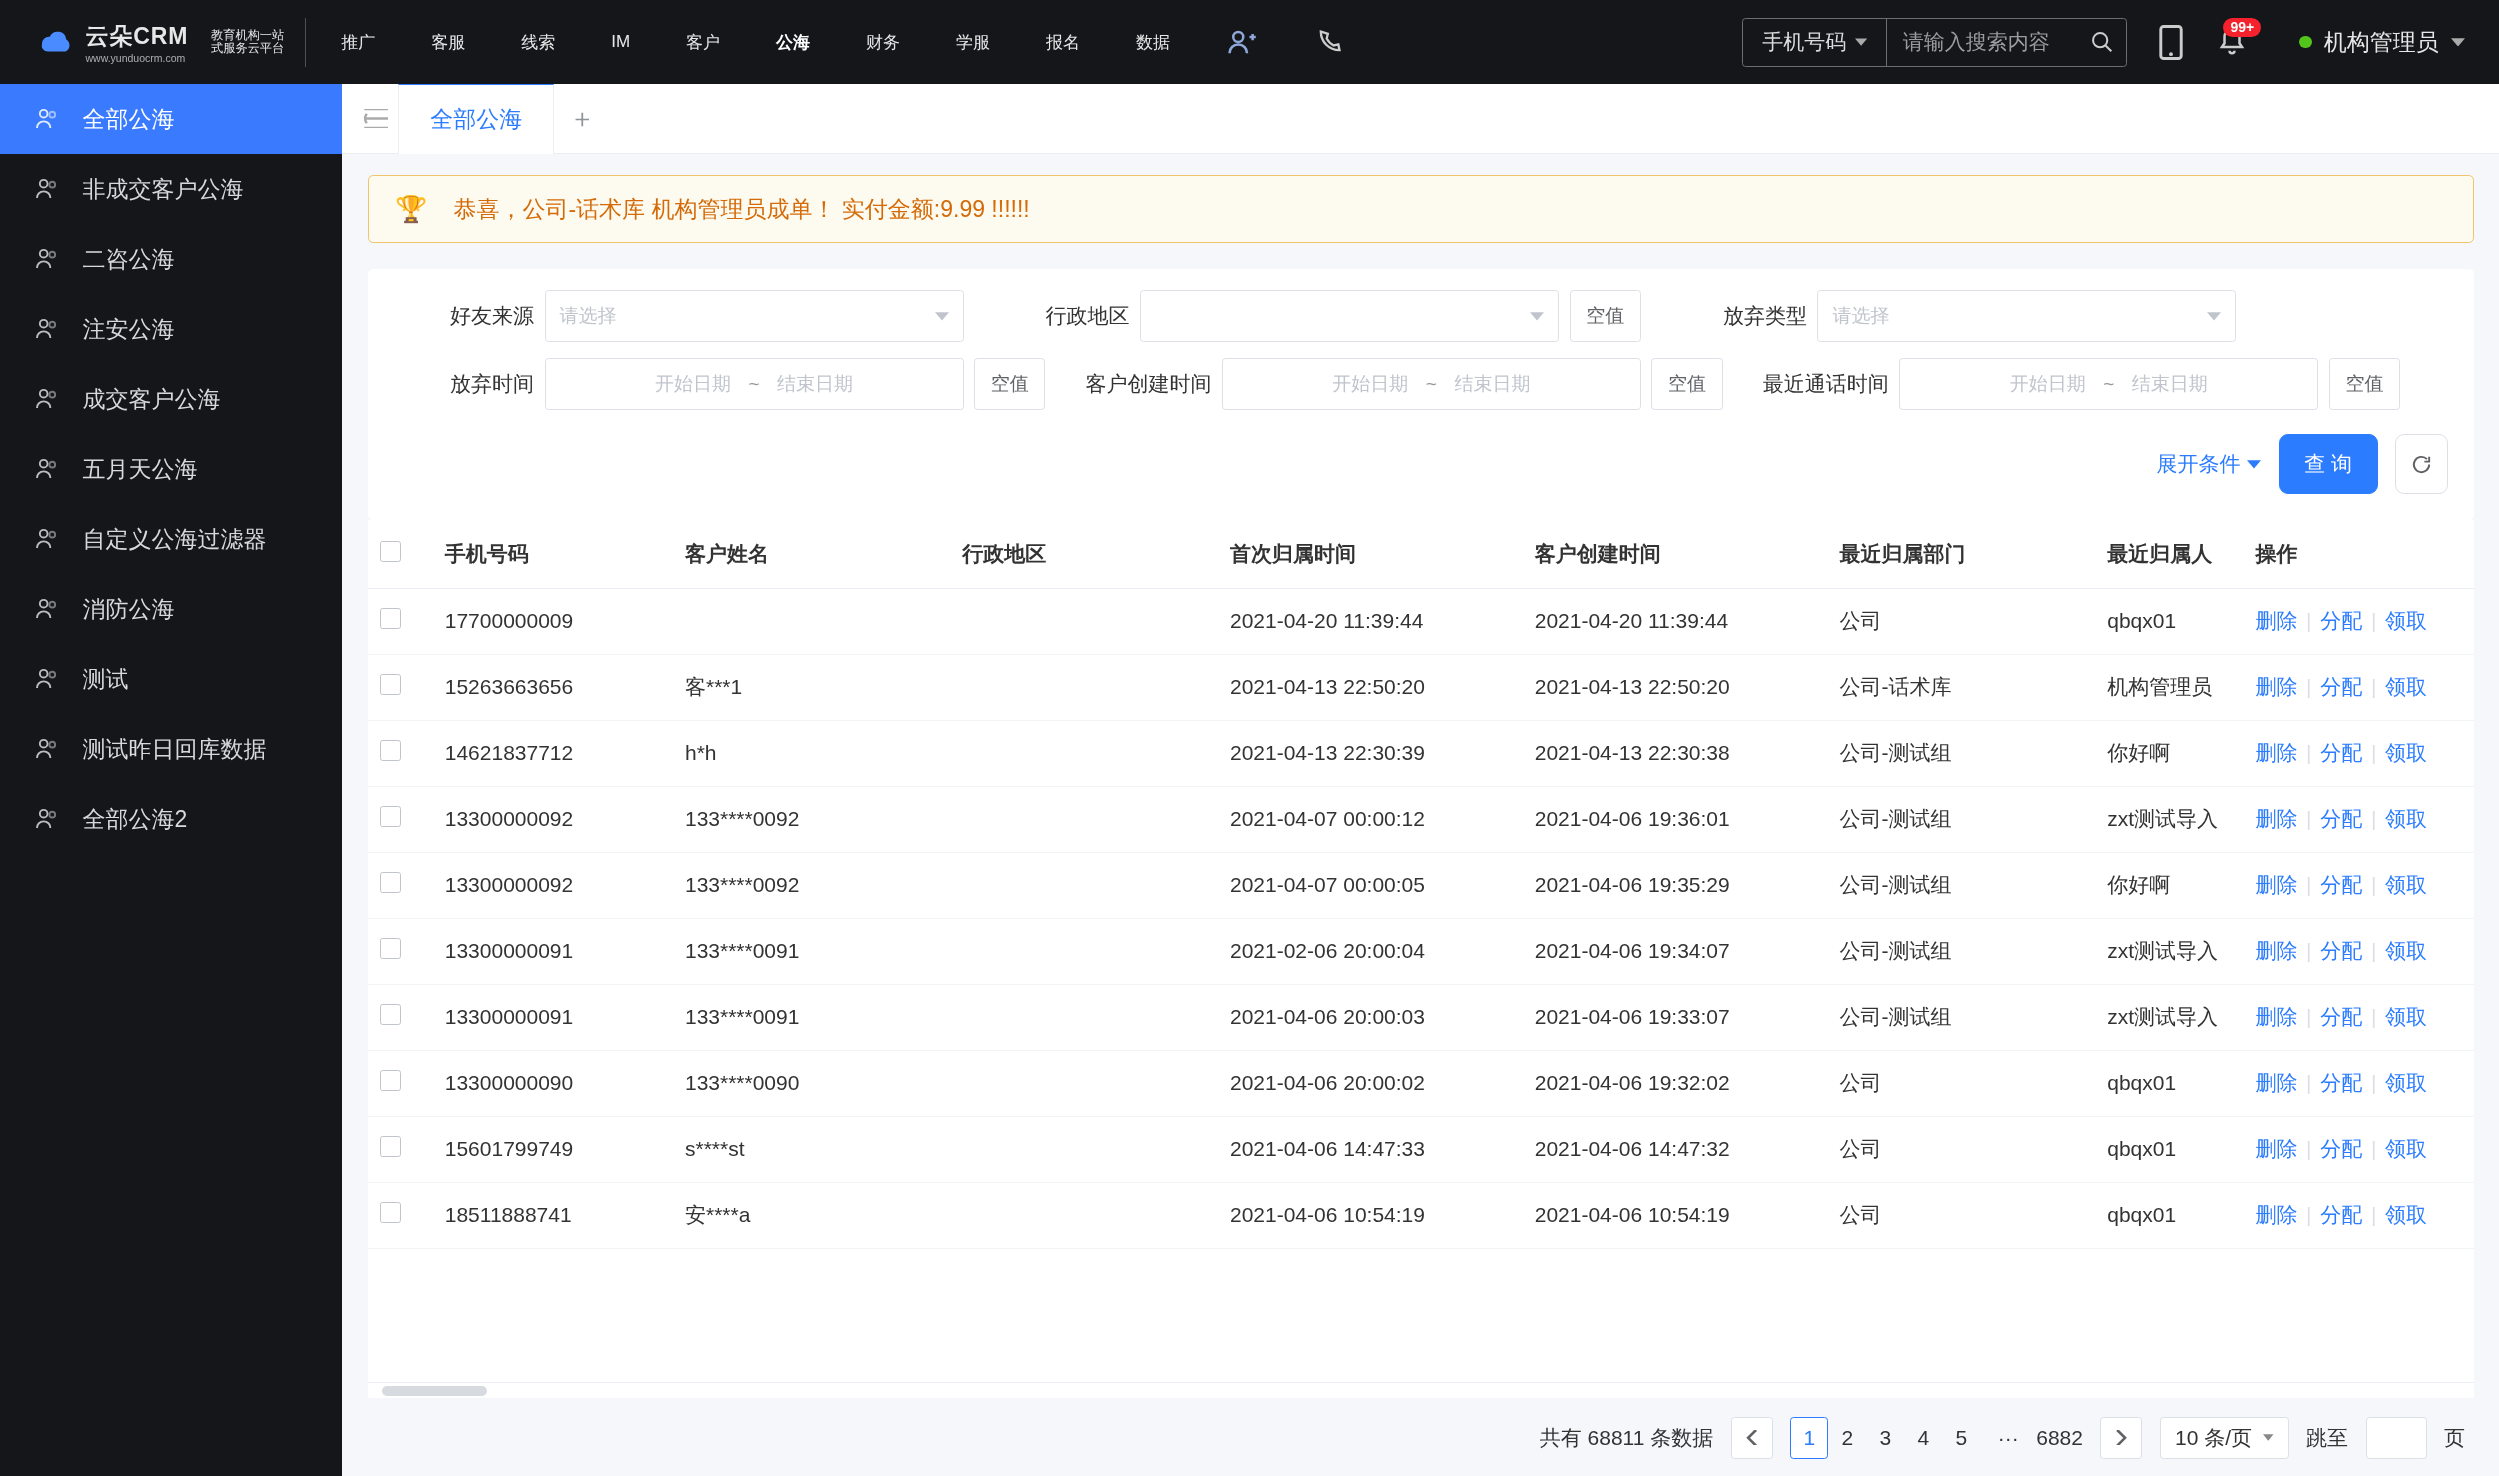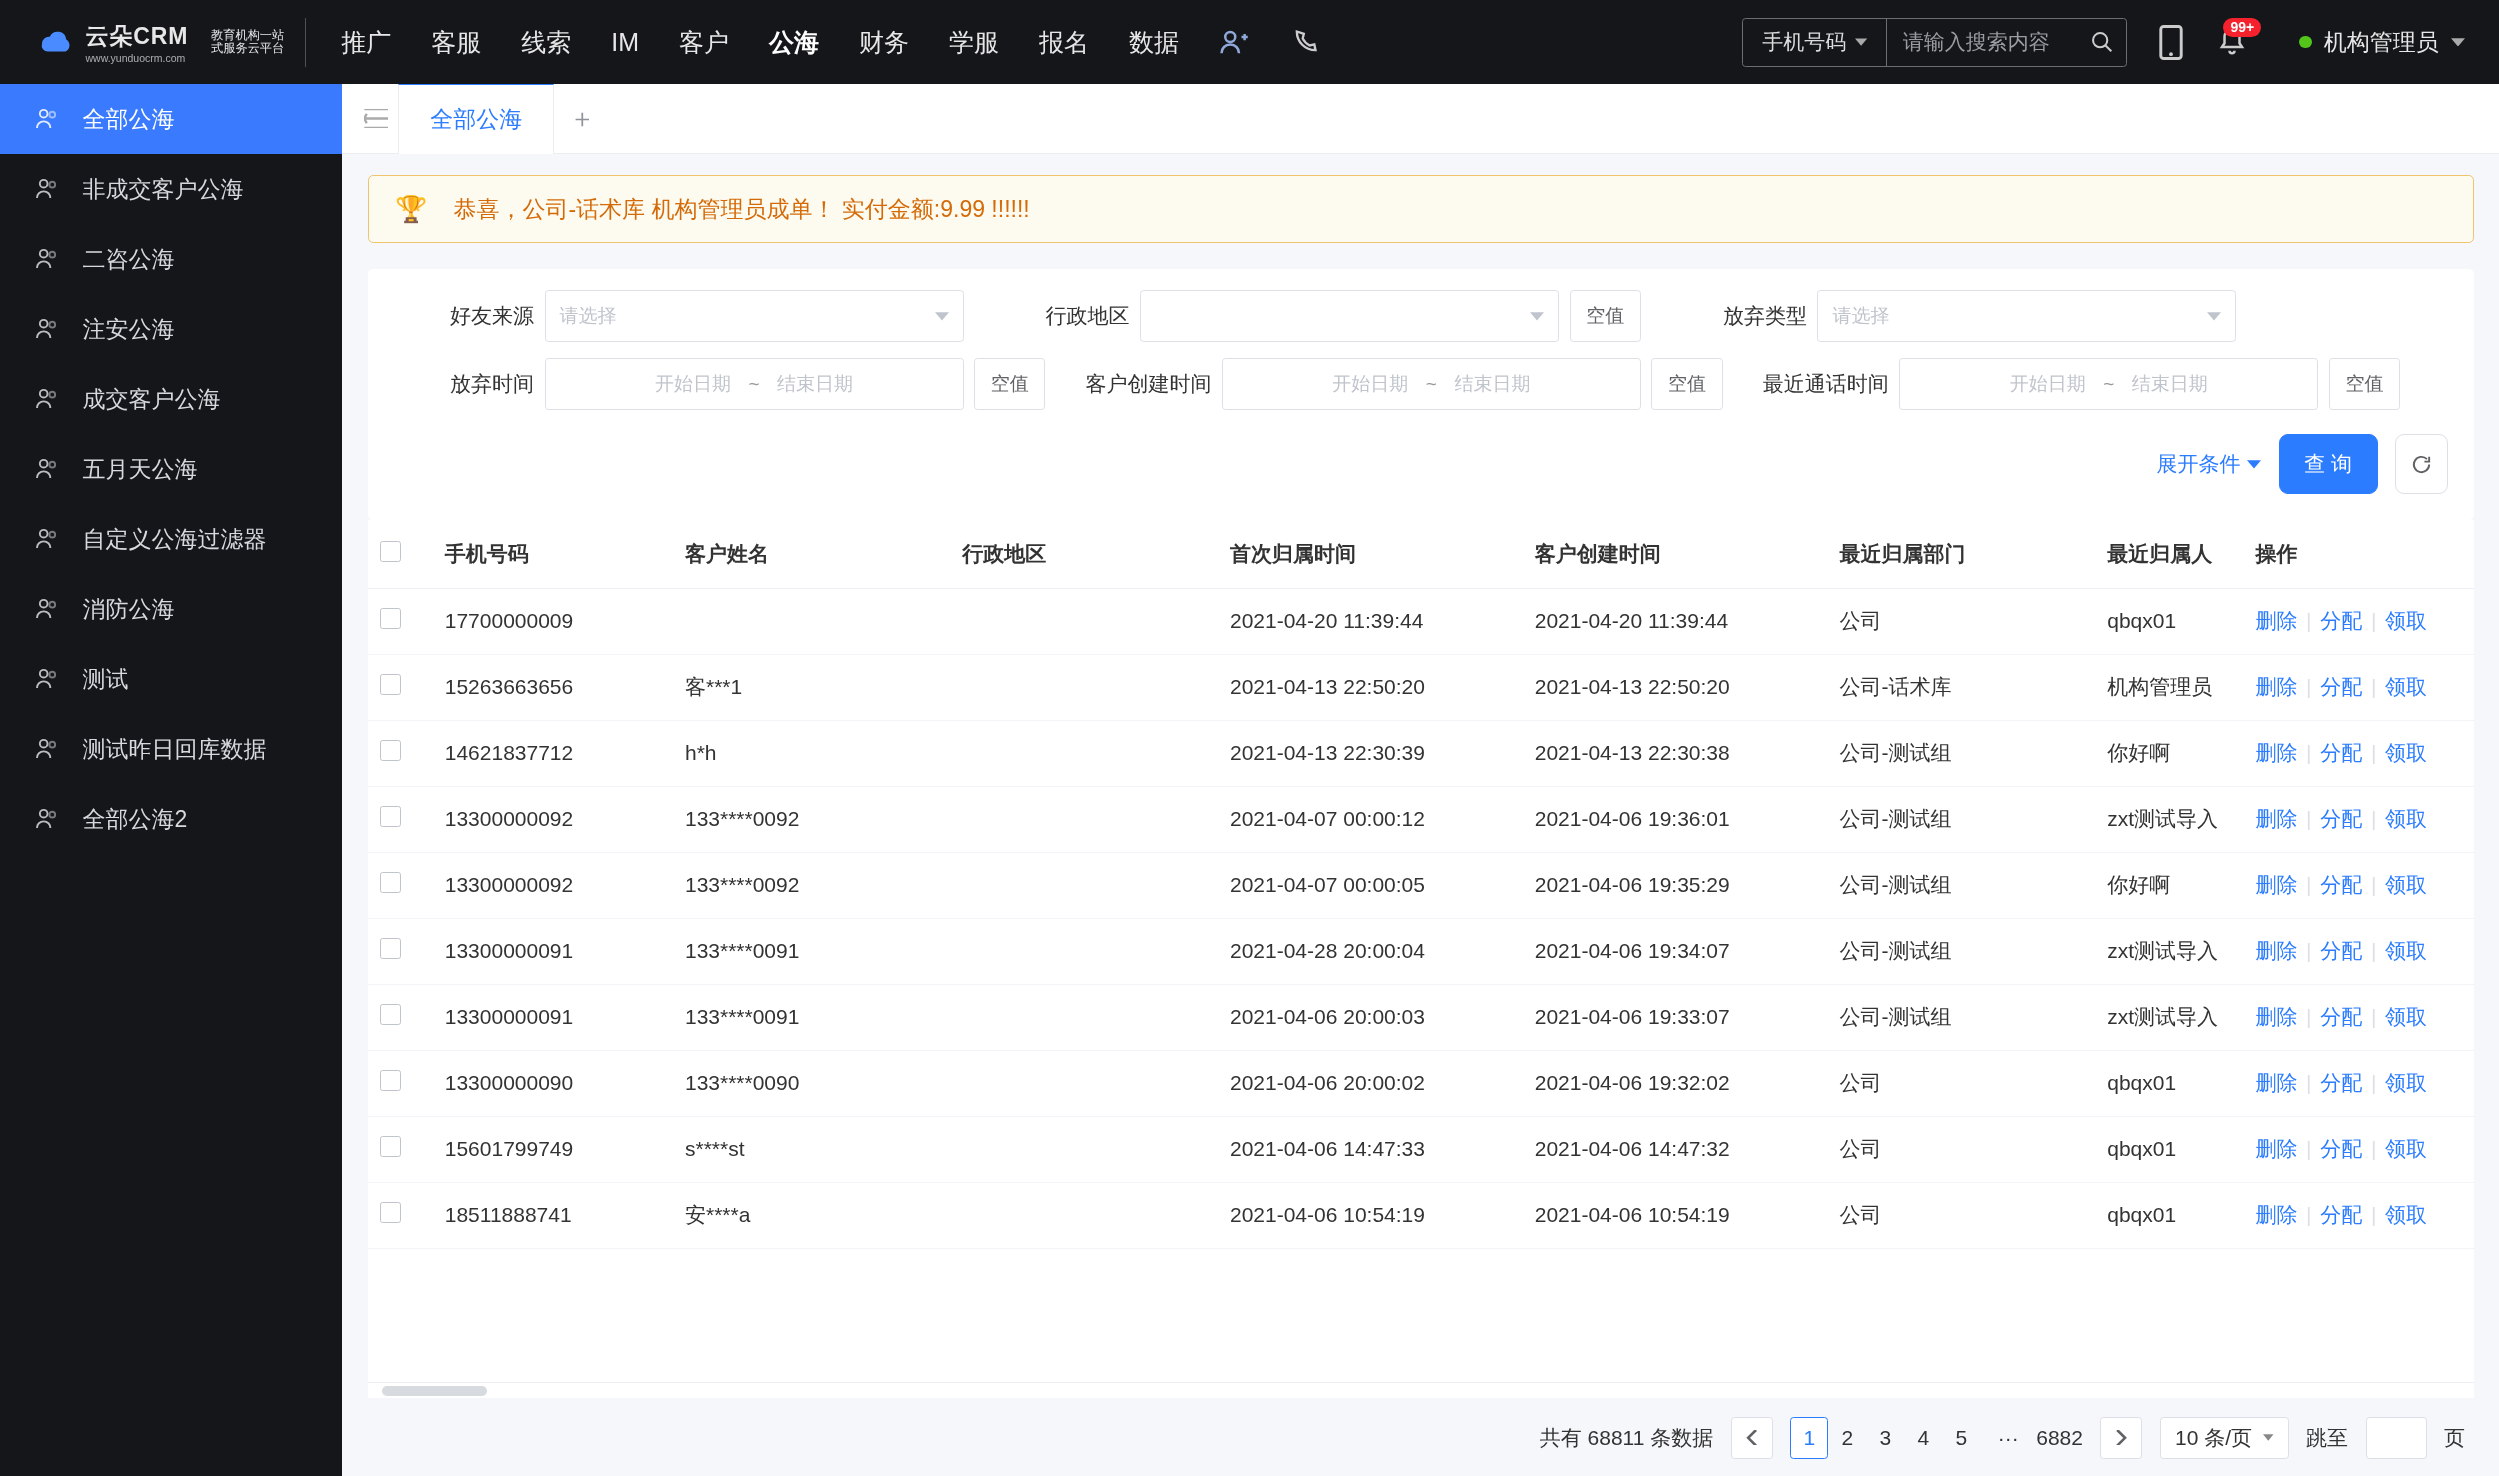--- a/index.html
+++ b/index.html
@@ -5,21 +5,21 @@
 * { margin: 0; padding: 0; box-sizing: border-box; }
 body { font-family: -apple-system, "PingFang SC", "Microsoft YaHei", sans-serif; font-size: 12.2px; color: #333; background: #fff; overflow: hidden; }
 .app { width: 2500px; height: 1477px; transform-origin: 0 0; }
 
 
 .topbar { height: 84px; background: #14161a; display: flex; align-items: center; color: #e7e7e7; }
 .logo { display: flex; align-items: center; padding: 0 21px 0 35px; gap: 10.5px; border-right: 0.9px solid rgba(255,255,255,0.25); height: 49px; }
 .logo-cloud { width: 40px; height: 30px; }
 .logo-text { font-size: 23px; font-weight: 700; letter-spacing: 0.9px; }
 .logo-sub { font-size: 12.2px; line-height: 1.1; padding-left: 12.2px; }
-.topnav { display: flex; align-items: center; gap: 40px; padding: 0 35px; font-size: 25px; }
+.topnav { display: flex; align-items: center; gap: 56px; padding: 0 35px; font-size: 17px; }
 .topnav .item { color: #e7e7e7; cursor: pointer; }
 .topnav .item.active { color: #ffffff; font-weight: 600; }
 .topnav .icon { width: 31px; height: 31px; display: inline-flex; align-items: center; justify-content: center; }
 .right-tools { margin-left: auto; display: flex; align-items: center; gap: 26px; padding-right: 35px; }
 .search-group { display: flex; align-items: center; border: 0.9px solid #6b6d72; border-radius: 3.5px; height: 49px; }
 .search-type { padding: 0 19px; border-right: 0.9px solid #6b6d72; height: 100%; display: flex; align-items: center; gap: 8.7px; font-size: 21px; color: #dcdcdc; }
 .search-input { background: transparent; border: none; outline: none; color: #fff; font-size: 21px; padding: 0 15.7px; width: 192px; height: 100%; }
 .search-input::placeholder { color: #9a9ca1; }
 .search-btn { width: 47px; display: flex; align-items: center; justify-content: center; }
 .tool-icon { width: 35px; height: 35px; position: relative; display: flex; align-items: center; justify-content: center; }
@@ -460,21 +460,21 @@
                 <td>2021-04-06 19:35:29</td>
                 <td>公司-测试组</td>
                 <td>你好啊</td>
                 <td class="op-col"><span class="op-link">删除</span><span class="op-sep">|</span><span class="op-link">分配</span><span class="op-sep">|</span><span class="op-link">领取</span></td>
               </tr>
               <tr>
                 <td><span class="chk"></span></td>
                 <td>13300000091</td>
                 <td>133****0091</td>
                 <td></td>
-                <td>2021-04-28 20:00:04</td>
+                <td>2021-02-06 20:00:04</td>
                 <td>2021-04-06 19:34:07</td>
                 <td>公司-测试组</td>
                 <td>zxt测试导入</td>
                 <td class="op-col"><span class="op-link">删除</span><span class="op-sep">|</span><span class="op-link">分配</span><span class="op-sep">|</span><span class="op-link">领取</span></td>
               </tr>
               <tr>
                 <td><span class="chk"></span></td>
                 <td>13300000091</td>
                 <td>133****0091</td>
                 <td></td>

